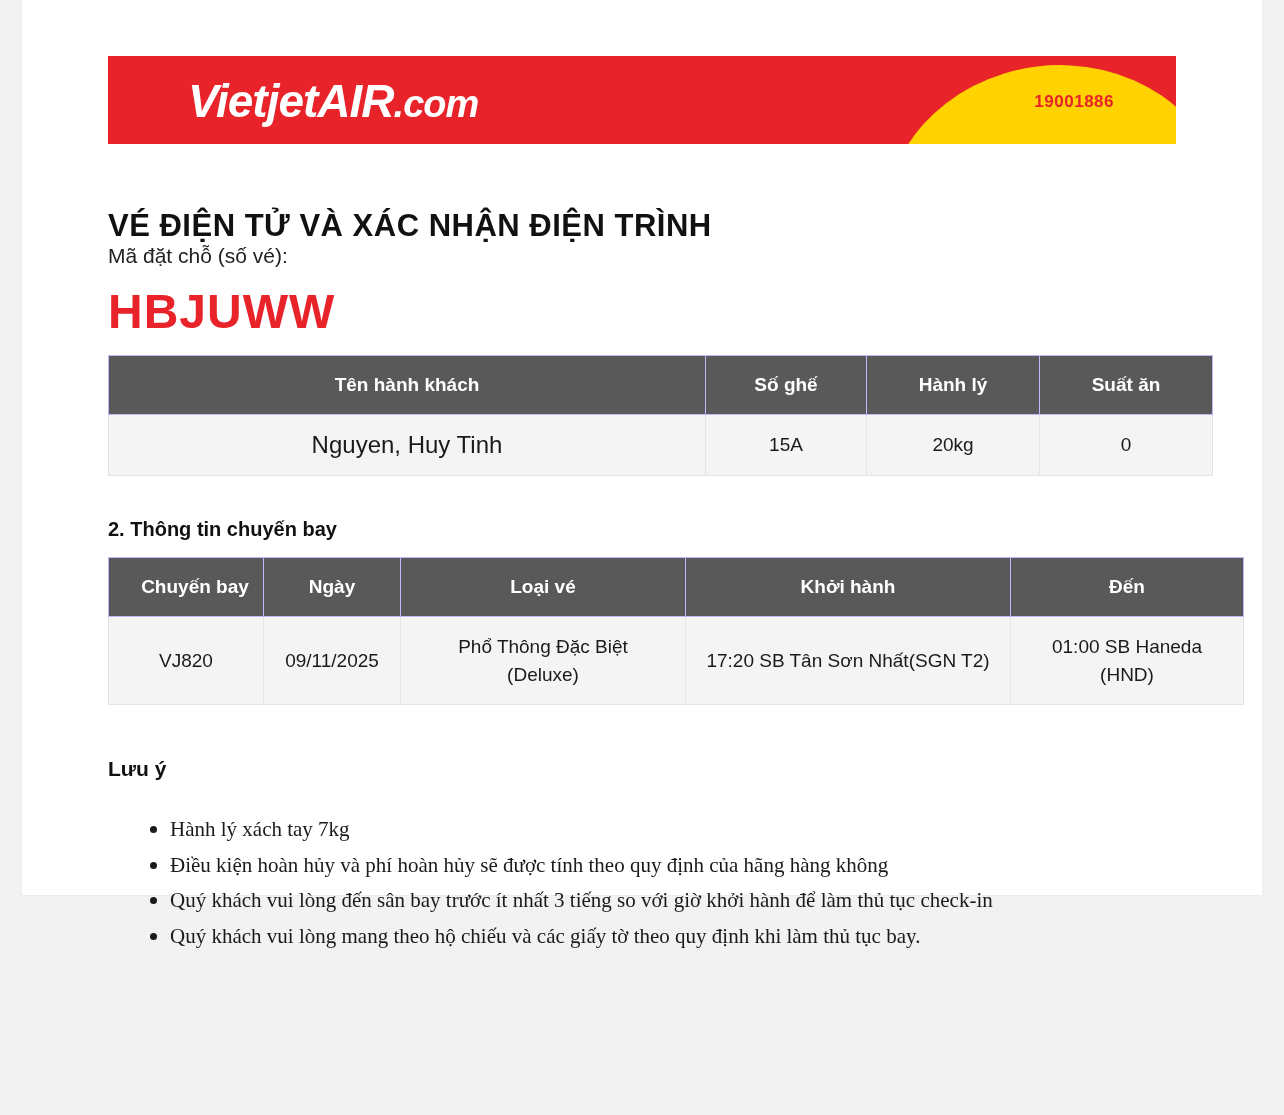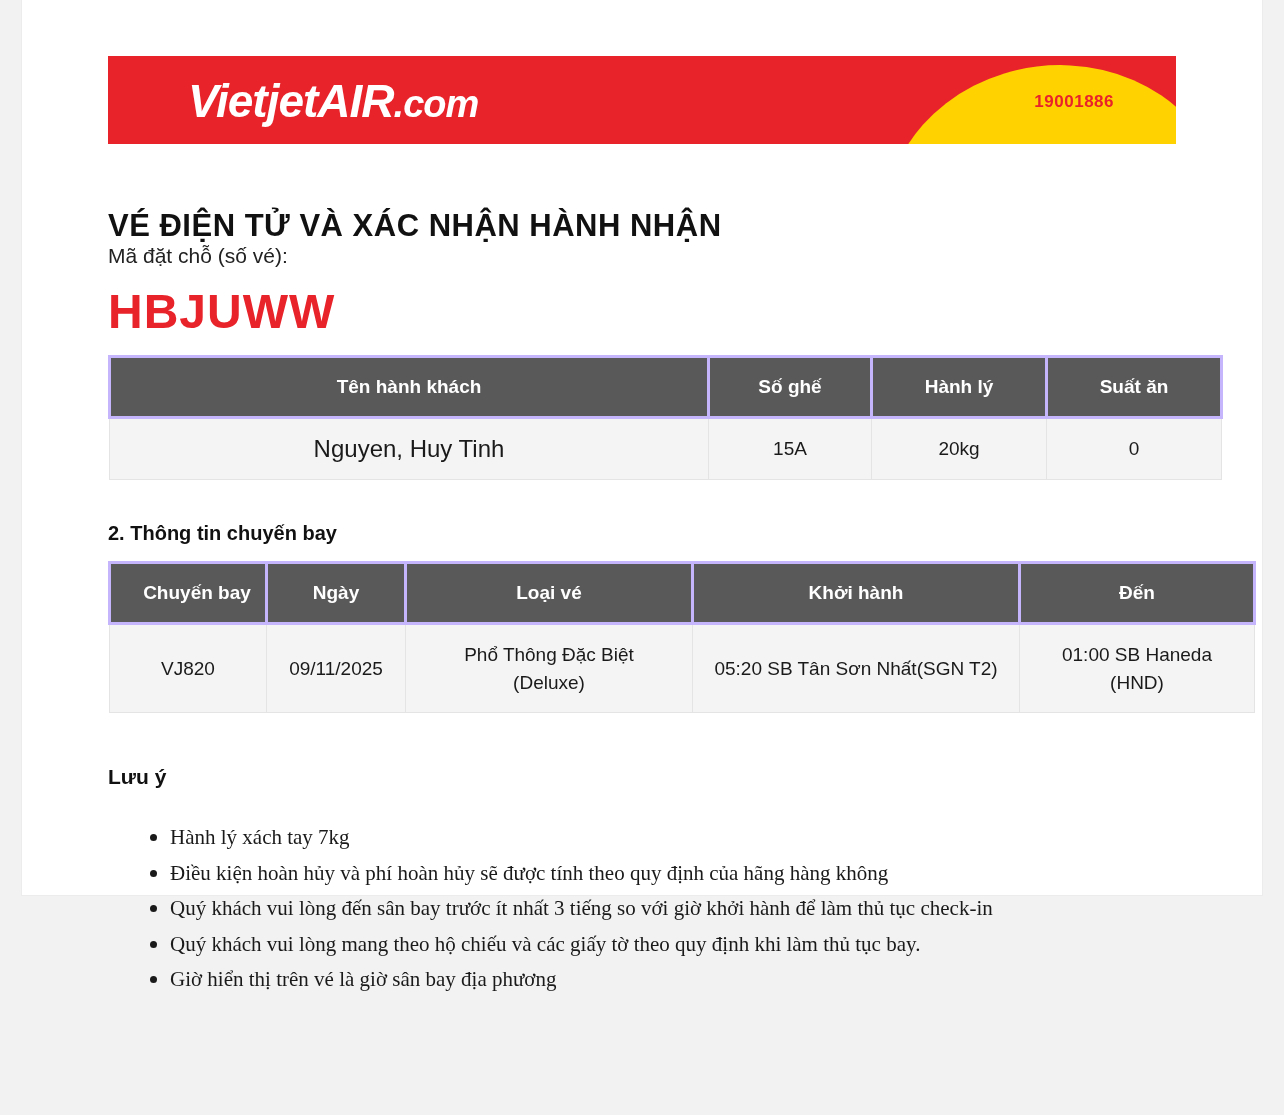--- a/index.html
+++ b/index.html
@@ -105,21 +105,21 @@
     margin-top: 16px;
     table-layout: fixed;
   }
   th {
     background: #595959;
     color: #ffffff;
     font-size: 19px;
     font-weight: bold;
     padding: 18px 6px;
     text-align: center;
-    border: 3px solid #c4b5fd;
+    border: 1px solid #c4b5fd;
   }
   td {
     background: #f4f4f4;
     font-size: 19px;
     padding: 16px 20px;
     text-align: center;
     border: 1px solid #e4e4e4;
     color: #1a1a1a;
   }
   .pax-table td.pax-name {
@@ -175,21 +175,21 @@
   <div class="content">
 
     <div class="banner">
       <div class="banner-swoosh"></div>
       <div class="logo">
         <span>Vietjet</span><span class="air">AIR</span><span class="dotcom">.com</span>
       </div>
       <div class="hotline">19001886</div>
     </div>
 
-    <h1 class="doc-title">VÉ ĐIỆN TỬ VÀ XÁC NHẬN HÀNH NHẬN</h1>
+    <h1 class="doc-title">VÉ ĐIỆN TỬ VÀ XÁC NHẬN ĐIỆN TRÌNH</h1>
     <div class="pnr-label">Mã đặt chỗ (số vé):</div>
     <div class="pnr-code">HBJUWW</div>
 
     <table class="pax-table">
       <thead>
         <tr>
           <th class="col-name">Tên hành khách</th>
           <th class="col-seat">Số ghế</th>
           <th class="col-bag">Hành lý</th>
           <th class="col-meal">Suất ăn</th>
@@ -214,29 +214,28 @@
           <th class="c-type">Loại vé</th>
           <th class="c-dep">Khởi hành</th>
           <th class="c-arr">Đến</th>
         </tr>
       </thead>
       <tbody>
         <tr>
           <td>VJ820</td>
           <td>09/11/2025</td>
           <td>Phổ Thông Đặc Biệt (Deluxe)</td>
-          <td>05:20 SB Tân Sơn Nhất(SGN T2)</td>
+          <td>17:20 SB Tân Sơn Nhất(SGN T2)</td>
           <td>01:00 SB Haneda (HND)</td>
         </tr>
       </tbody>
     </table>
 
     <div class="notes-title">Lưu ý</div>
     <ul class="notes">
       <li>Hành lý xách tay 7kg</li>
       <li>Điều kiện hoàn hủy và phí hoàn hủy sẽ được tính theo quy định của hãng hàng không</li>
       <li>Quý khách vui lòng đến sân bay trước ít nhất 3 tiếng so với giờ khởi hành để làm thủ tục check-in</li>
       <li>Quý khách vui lòng mang theo hộ chiếu và các giấy tờ theo quy định khi làm thủ tục bay.</li>
-      <li>Giờ hiển thị trên vé là giờ sân bay địa phương</li>
     </ul>
 
   </div>
 </div>
 
 </body></html>

